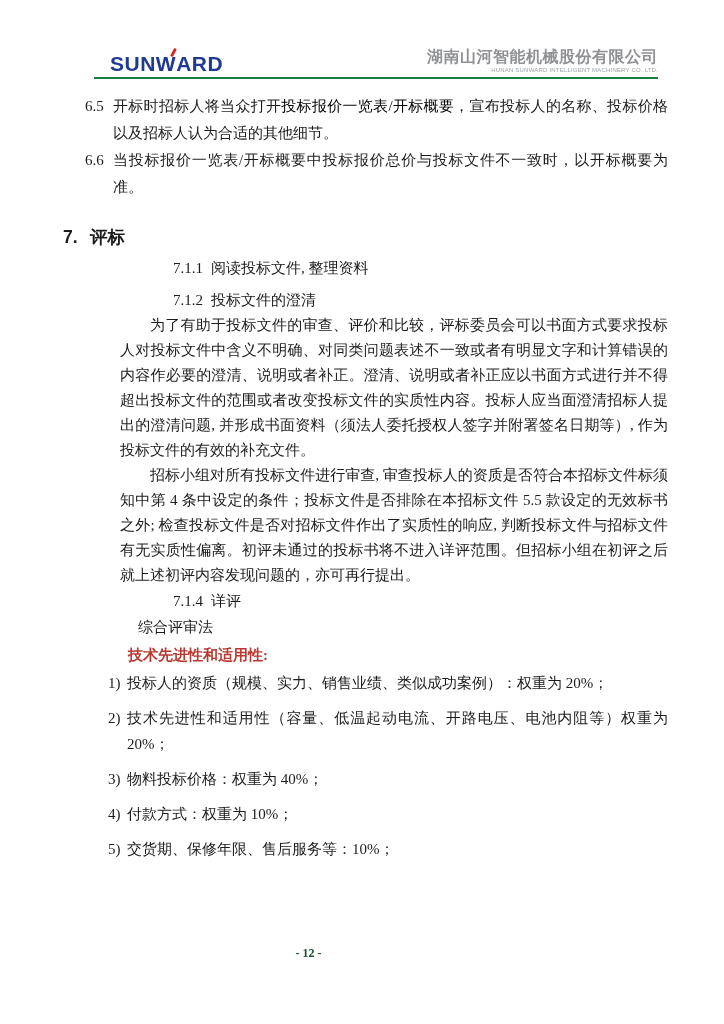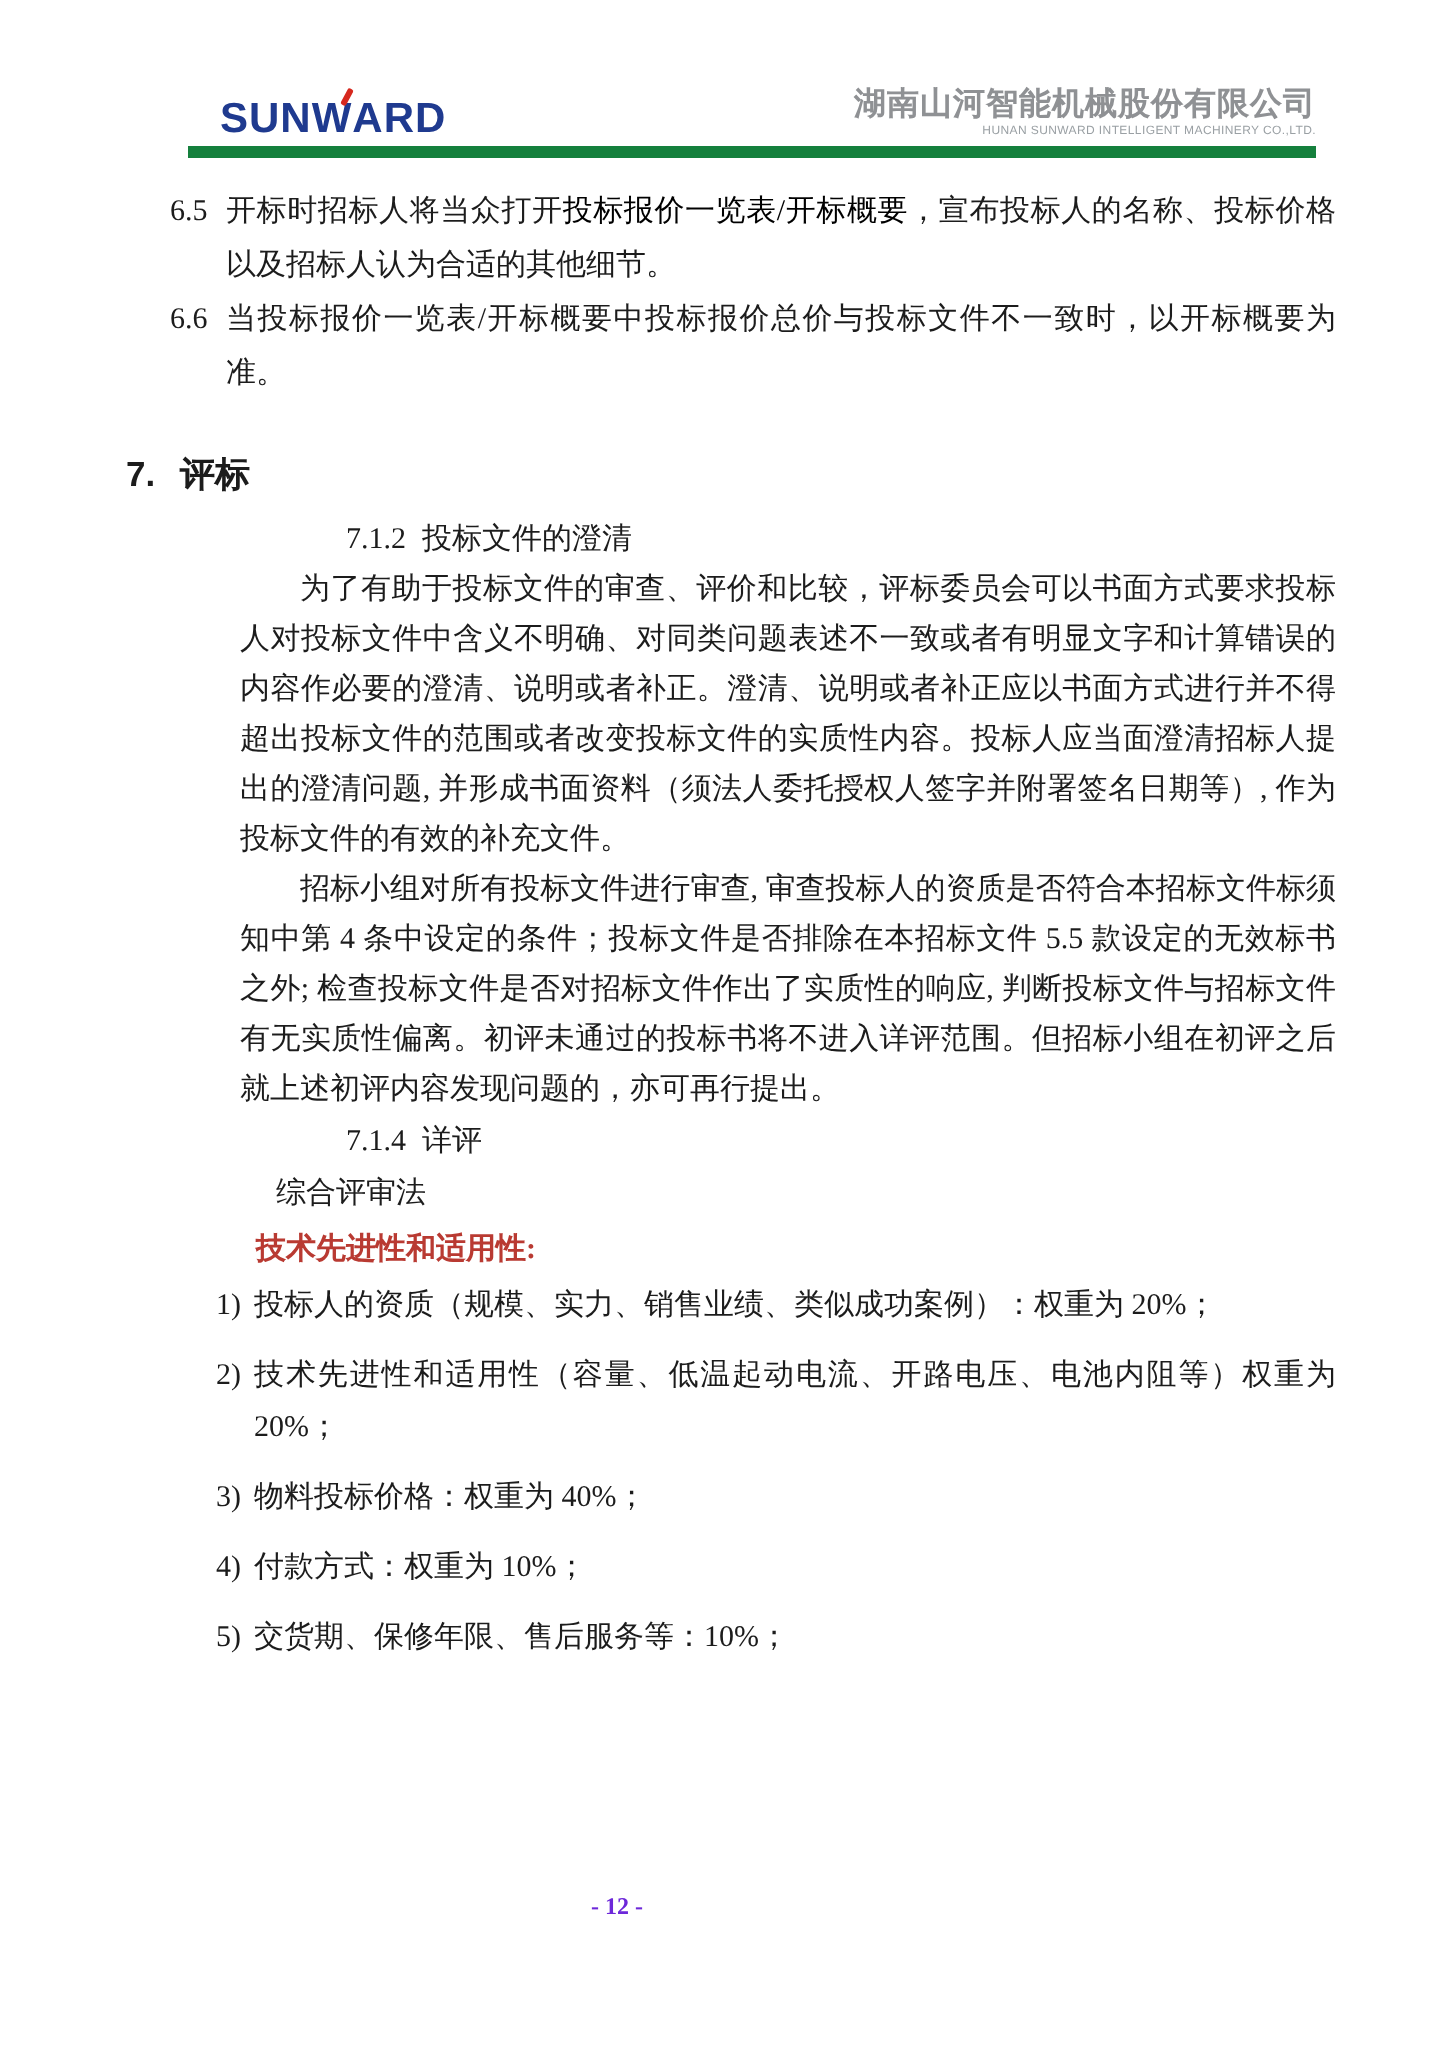--- a/index.html
+++ b/index.html
@@ -7,21 +7,21 @@
     position:relative;
     width:724px;height:1024px;
     background:#ffffff;
     overflow:hidden;
     font-family:"Liberation Serif","DejaVu Serif",serif;
     color:#1c1c1c;
   }
   
   .header{
     position:absolute;left:94px;top:48px;width:564px;height:31px;
-    border-bottom:6px solid #15803d;
+    border-bottom:2px solid #15803d;
     display:flex;justify-content:space-between;align-items:flex-end;
     padding-bottom:3px;box-sizing:border-box;
   }
   .logo{
     position:relative;
     font-family:"Liberation Sans","DejaVu Sans",sans-serif;
     font-weight:bold;font-size:21px;line-height:20px;
     color:#1f3a8f;letter-spacing:.5px;
     padding-left:16px;
   }
@@ -69,21 +69,21 @@
   .criteria-head{
     margin:2px 56px 0 128px;font-size:15px;line-height:26px;
     font-weight:bold;color:#b93a32;
   }
   .criteria{margin:2px 56px 0 108px;font-size:15px;}
   .criterion{display:flex;line-height:26px;margin-bottom:9px;}
   .crit-num{width:19px;flex-shrink:0;}
   .crit-text{flex:1;text-align:justify;}
   .footer{
     position:absolute;top:946px;left:0;width:617px;text-align:center;
-    font-size:12px;font-weight:bold;color:#6d28d9;
+    font-size:12px;font-weight:bold;color:#14532d;
     font-family:"Liberation Serif","DejaVu Serif",serif;
   }
 </style>
 </head>
 <body>
 
 <div class="page">
 
   <div class="header">
     <div class="logo">
@@ -107,20 +107,23 @@
         <span class="clause-text">当投标报价一览表/开标概要中投标报价总价与投标文件不一致时，以开标概要为准。</span>
       </div>
     </div>
 
     <div class="h1">
       <span class="h1-num">7.</span>
       <span>评标</span>
     </div>
 
 
+    <div class="h3 h3-711">
+      <span>7.1.1</span><span class="t">阅读投标文件, 整理资料</span>
+    </div>
 
     <div class="h3 h3-712">
       <span>7.1.2</span><span class="t">投标文件的澄清</span>
     </div>
     <div class="para">为了有助于投标文件的审查、评价和比较，评标委员会可以书面方式要求投标人对投标文件中含义不明确、对同类问题表述不一致或者有明显文字和计算错误的内容作必要的澄清、说明或者补正。澄清、说明或者补正应以书面方式进行并不得超出投标文件的范围或者改变投标文件的实质性内容。投标人应当面澄清招标人提出的澄清问题, 并形成书面资料（须法人委托授权人签字并附署签名日期等）, 作为投标文件的有效的补充文件。</div>
 
     <div class="para">招标小组对所有投标文件进行审查, 审查投标人的资质是否符合本招标文件标须知中第 4 条中设定的条件；投标文件是否排除在本招标文件 5.5 款设定的无效标书之外; 检查投标文件是否对招标文件作出了实质性的响应, 判断投标文件与招标文件有无实质性偏离。初评未通过的投标书将不进入详评范围。但招标小组在初评之后就上述初评内容发现问题的，亦可再行提出。</div>
 
     <div class="h3 h3-714">
       <span>7.1.4</span><span class="t">详评</span>

